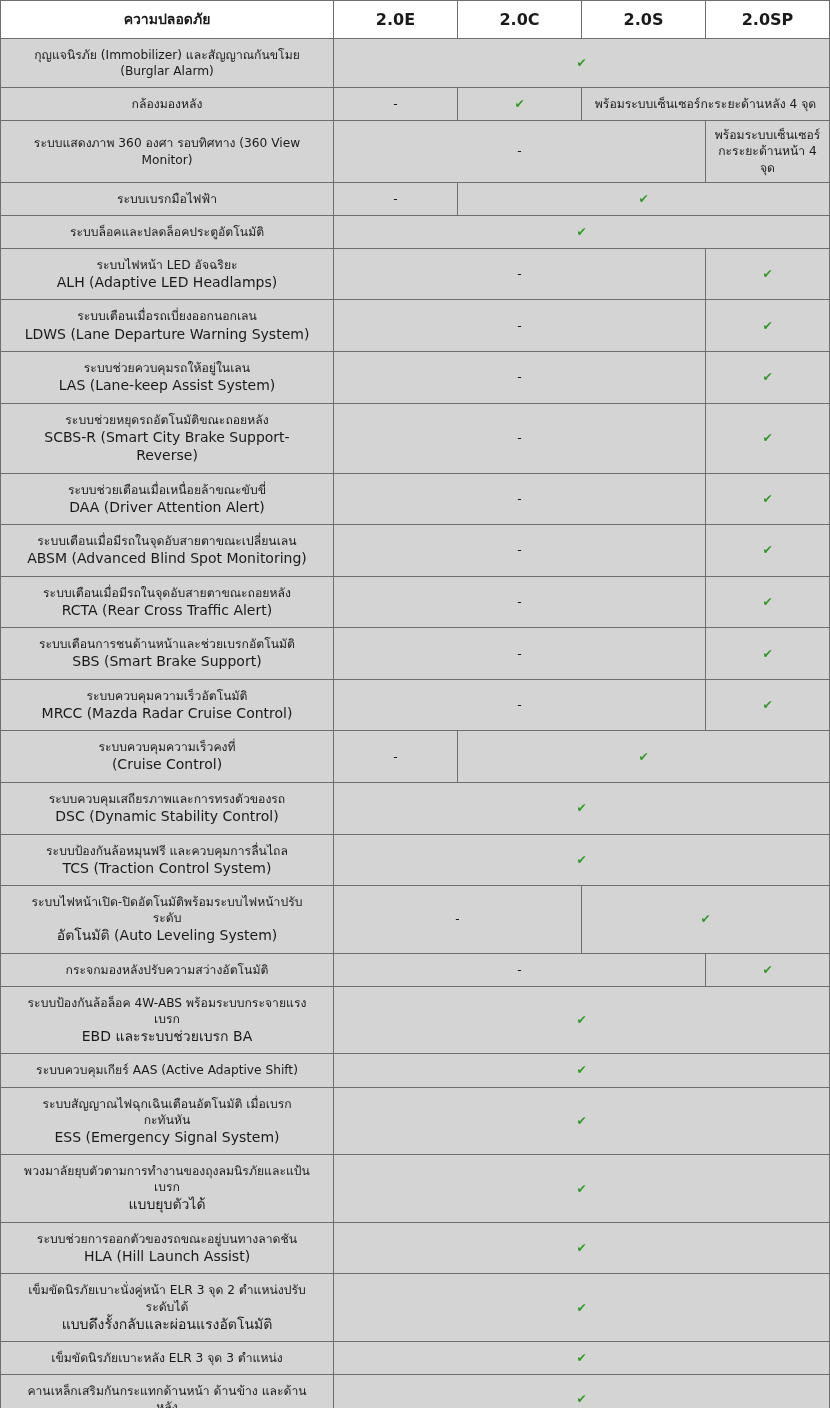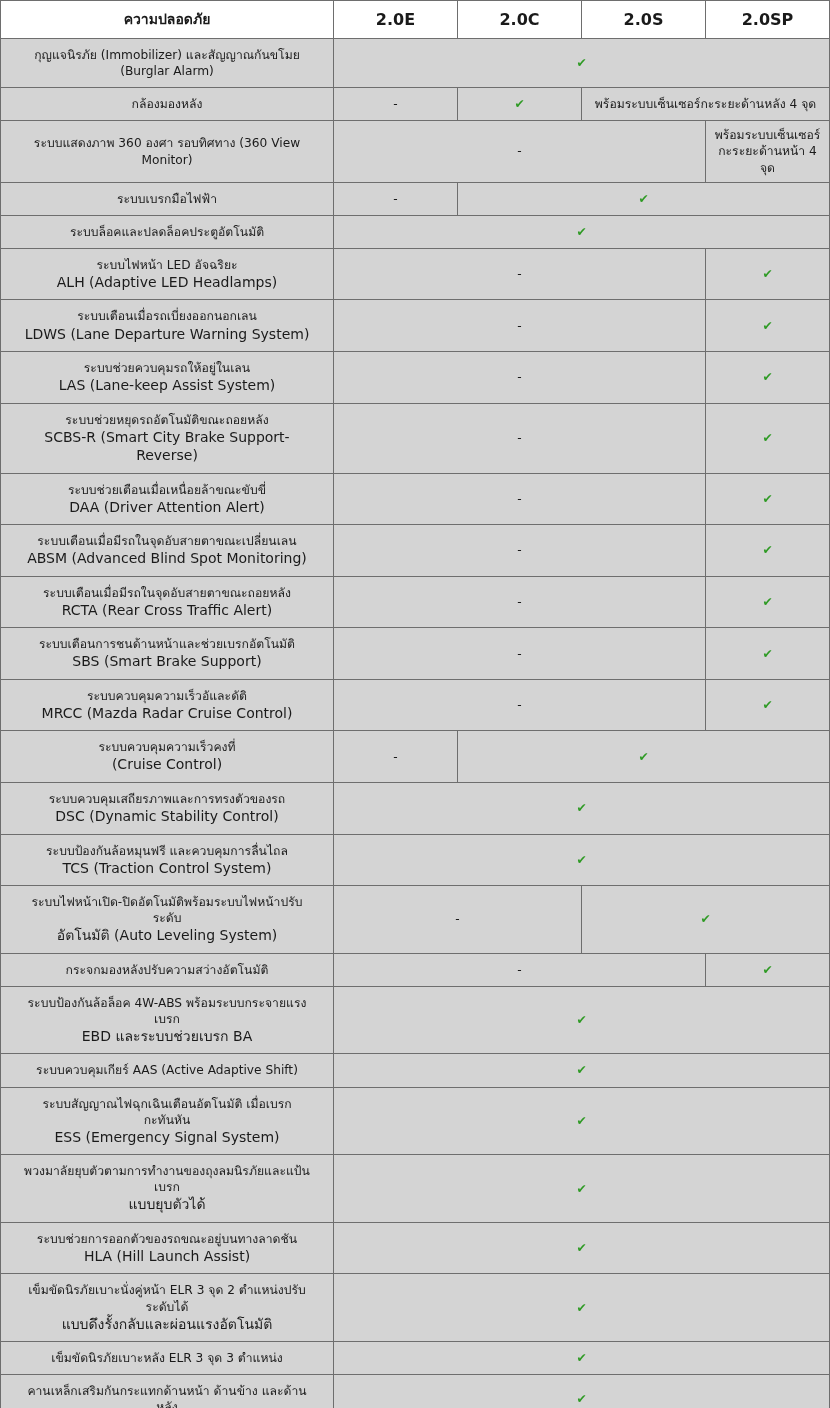--- a/index.html
+++ b/index.html
@@ -154,21 +154,21 @@
         <td class="feature-cell"><span>ระบบเตือนเมื่อมีรถในจุดอับสายตาขณะถอยหลัง</span><span class="line2">RCTA (Rear Cross Traffic Alert)</span></td>
         <td colspan="3" class="dash">-</td>
         <td class="check">✔</td>
       </tr>
       <tr>
         <td class="feature-cell"><span>ระบบเตือนการชนด้านหน้าและช่วยเบรกอัตโนมัติ</span><span class="line2">SBS (Smart Brake Support)</span></td>
         <td colspan="3" class="dash">-</td>
         <td class="check">✔</td>
       </tr>
       <tr>
-        <td class="feature-cell"><span>ระบบควบคุมความเร็วอัและดัติ</span><span class="line2">MRCC (Mazda Radar Cruise Control)</span></td>
+        <td class="feature-cell"><span>ระบบควบคุมความเร็วอัตโนมัติ</span><span class="line2">MRCC (Mazda Radar Cruise Control)</span></td>
         <td colspan="3" class="dash">-</td>
         <td class="check">✔</td>
       </tr>
       <tr>
         <td class="feature-cell"><span>ระบบควบคุมความเร็วคงที่</span><span class="line2">(Cruise Control)</span></td>
         <td class="dash">-</td>
         <td colspan="3" class="check">✔</td>
       </tr>
       <tr>
         <td class="feature-cell"><span>ระบบควบคุมเสถียรภาพและการทรงตัวของรถ</span><span class="line2">DSC (Dynamic Stability Control)</span></td>

